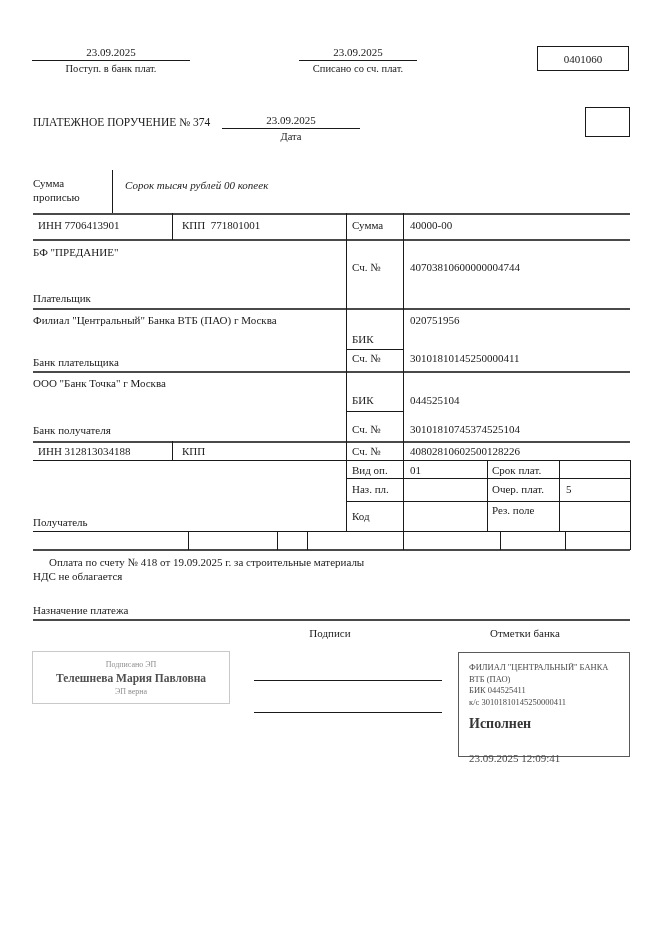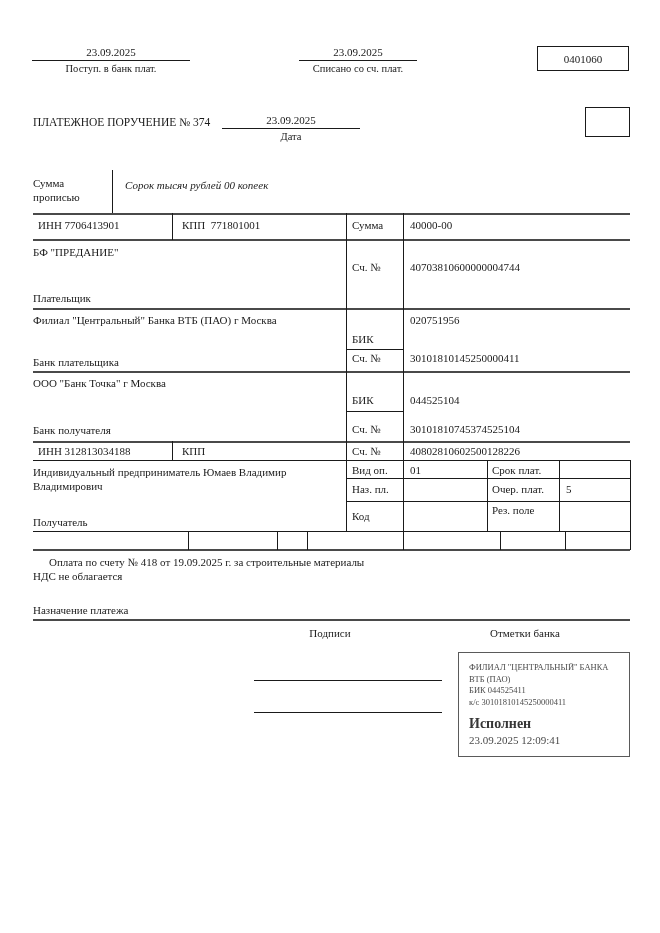--- a/index.html
+++ b/index.html
@@ -27,21 +27,21 @@
     gap:3px;color:#8f8f8f;
   }
   .sig-box .sig-small{font-size:8px;}
   .sig-box .sig-name{font-size:11.5px;font-weight:bold;color:#4f4f4f;}
   
   .stamp{
     border:1px solid #5a5a5a;box-sizing:border-box;color:#4a4a4a;
     padding:9px 10px;line-height:11.5px;font-size:8.5px;
   }
   .stamp .stamp-status{font-size:14px;font-weight:bold;color:#363636;margin-top:8px;line-height:16px;}
-  .stamp .stamp-dt{font-size:11px;margin-top:2px;line-height:13px;}
+  .stamp .stamp-dt{font-size:11px;margin-top:20px;line-height:13px;}
   .wrap2{line-height:14px;}
 </style>
 </head>
 <body>
 
 <div class="page">
 
   <div class="abs ufield" style="left:32px;top:46px;width:158px;">
     <div class="val center">23.09.2025</div>
     <div class="lbl center">Поступ. в банк плат.</div>
@@ -114,41 +114,45 @@
   <div class="abs" style="left:410px;top:394px;">044525104</div>
   <div class="abs" style="left:352px;top:423px;">Сч. №</div>
   <div class="abs" style="left:410px;top:423px;">30101810745374525104</div>
   <div class="abs" style="left:33px;top:424px;">Банк получателя</div>
 
   <div class="abs" style="left:38px;top:445px;">ИНН 312813034188</div>
   <div class="abs" style="left:182px;top:445px;">КПП</div>
   <div class="abs" style="left:352px;top:445px;">Сч. №</div>
   <div class="abs" style="left:410px;top:445px;">40802810602500128226</div>
 
-  <div class="abs wrap2" style="left:33px;top:465px;width:300px;">Индивидуальный предприниматель Юмаев Владимир Владимирович</div>
   <div class="abs" style="left:33px;top:516px;">Получатель</div>
   <div class="abs" style="left:352px;top:464px;">Вид оп.</div>
   <div class="abs" style="left:410px;top:464px;">01</div>
   <div class="abs" style="left:492px;top:464px;">Срок плат.</div>
   <div class="abs" style="left:566px;top:464px;"></div>
   <div class="abs" style="left:352px;top:483px;">Наз. пл.</div>
   <div class="abs" style="left:410px;top:483px;"></div>
   <div class="abs" style="left:492px;top:483px;">Очер. плат.</div>
   <div class="abs" style="left:566px;top:483px;">5</div>
   <div class="abs" style="left:352px;top:510px;">Код</div>
   <div class="abs" style="left:492px;top:504px;">Рез. поле</div>
 
   <div class="abs" style="left:33px;top:556px;margin-left:16px;">Оплата по счету № 418 от 19.09.2025 г. за строительные материалы</div>
   <div class="abs" style="left:33px;top:570px;">НДС не облагается</div>
   <div class="abs" style="left:33px;top:604px;">Назначение платежа</div>
   <div class="hl" style="left:33px;top:619px;width:597px;"></div>
 
   <div class="abs center" style="left:280px;top:627px;width:100px;">Подписи</div>
   <div class="abs center" style="left:455px;top:627px;width:140px;">Отметки банка</div>
 
+  <div class="abs sig-box" style="left:32px;top:651px;width:198px;height:53px;">
+    <div class="sig-small">Подписано ЭП</div>
+    <div class="sig-name">Телешнева Мария Павловна</div>
+    <div class="sig-small">ЭП верна</div>
+  </div>
 
   <div class="hlt" style="left:254px;top:680px;width:188px;"></div>
   <div class="hlt" style="left:254px;top:712px;width:188px;"></div>
 
   <div class="abs stamp" style="left:458px;top:652px;width:172px;height:105px;">
     <div>ФИЛИАЛ "ЦЕНТРАЛЬНЫЙ" БАНКА ВТБ (ПАО)</div>
     <div>БИК 044525411</div>
     <div>к/с 30101810145250000411</div>
     <div class="stamp-status">Исполнен</div>
     <div class="stamp-dt">23.09.2025 12:09:41</div>

